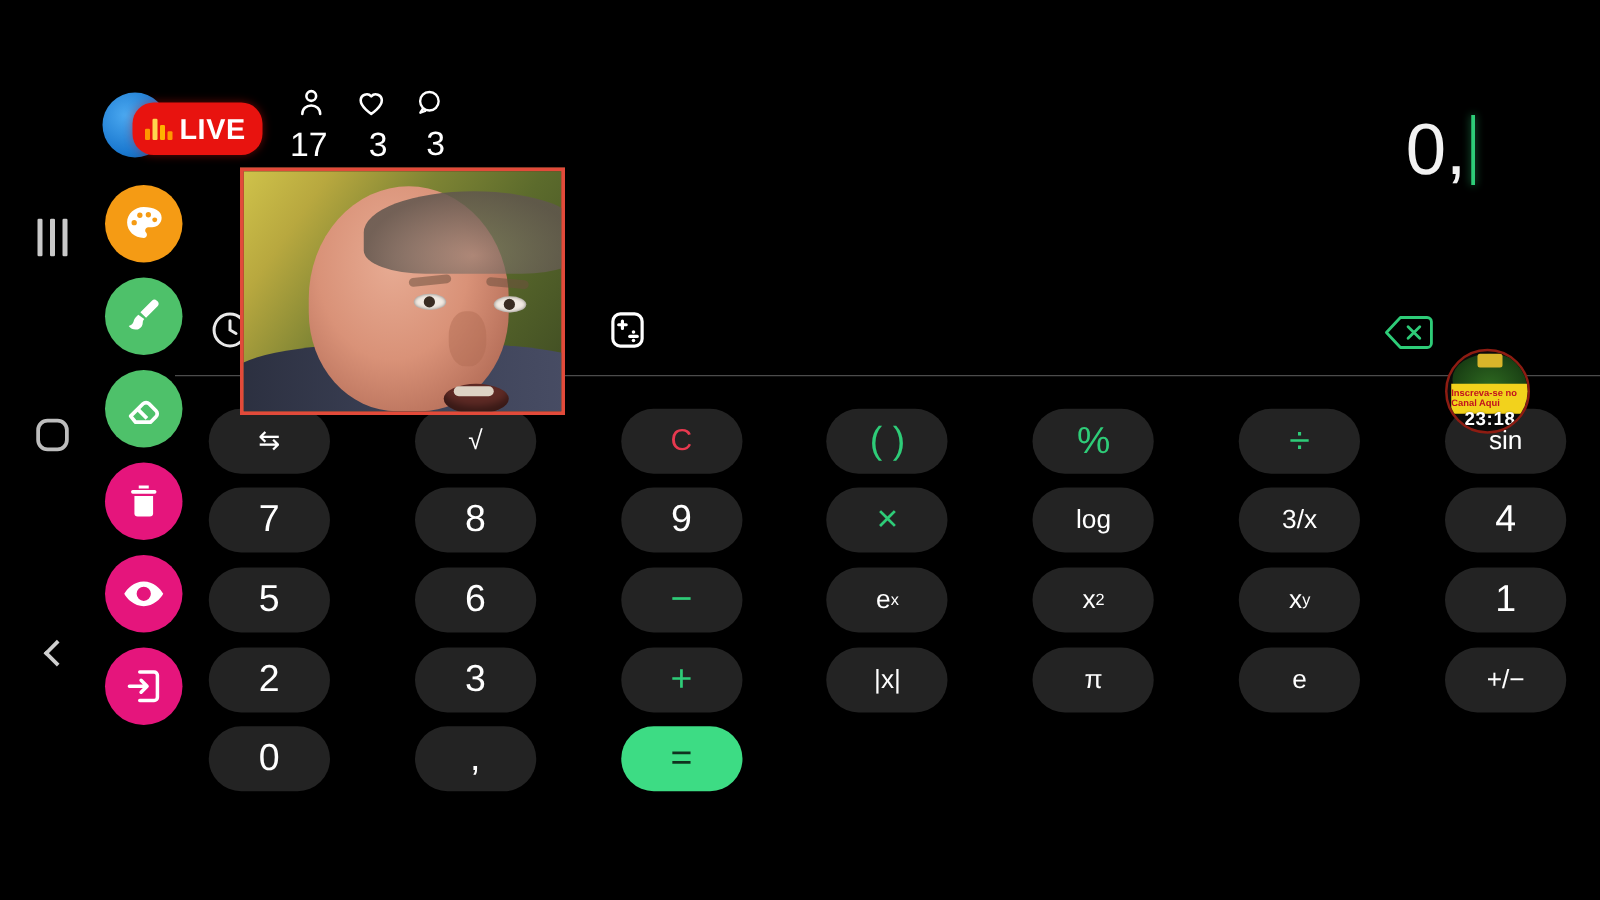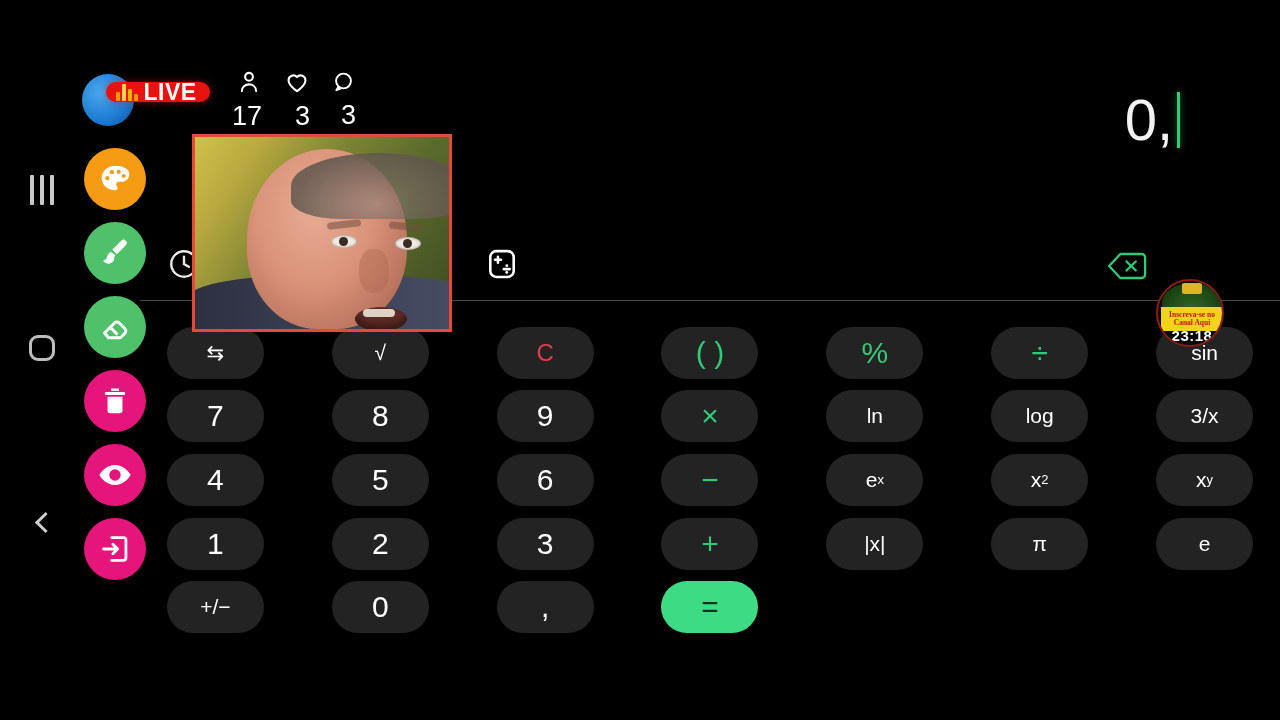--- a/index.html
+++ b/index.html
@@ -22,21 +22,21 @@
   #sys-back { top:504px; }
   #sys-back .chev { width:15px; height:15px; border-left:3px solid #cfcfcf;
                     border-bottom:3px solid #cfcfcf; transform:rotate(45deg); margin-left:6px;}
 
   
   #live-header { position:absolute; left:82px; top:70px; height:58px;
                  display:flex; align-items:center; }
   #live-badge-wrap { position:relative; width:128px; height:58px; }
   #live-ring { position:absolute; left:0; top:4px; width:52px; height:52px;
                border-radius:50%; background:radial-gradient(circle at 35% 35%, #4aa8f0 0%, #1b79d0 62%, #0d4f91 100%); }
-  #live-pill { position:absolute; left:24px; top:12px; width:104px; height:20px;
+  #live-pill { position:absolute; left:24px; top:12px; width:104px; height:42px;
                background:#e8130f; border-radius:17px;
                display:flex; align-items:center; gap:6px; padding:0 10px;
                box-shadow:0 0 8px rgba(232,19,15,.45); }
   #live-bars { display:flex; align-items:flex-end; gap:2.5px; height:17px; }
   #live-bars i { display:block; width:3.5px; background:#ffb300; border-radius:1px; }
   #live-bars i:nth-child(1){height:9px;background:#ff9800;}
   #live-bars i:nth-child(2){height:17px;background:#ffd54f;}
   #live-bars i:nth-child(3){height:12px;background:#ffb300;}
   #live-bars i:nth-child(4){height:7px;background:#ff9800;}
   #live-text { font-size:23px; font-weight:bold; letter-spacing:.5px; line-height:1; }
@@ -118,22 +118,22 @@
   
   #watermark { position:absolute; left:1156px; top:279px; width:68px; height:68px;
                border-radius:50%; background:#0b0b0b;
                border:2px solid #8d1c12; overflow:hidden; }
   #watermark .wreath { position:absolute; left:4px; top:2px; width:60px; height:40px;
      background:radial-gradient(ellipse at 50% 70%, #2f6b21 0%, #1d4716 60%, #0d2b0c 100%);
      border-radius:50% 50% 46% 46%; }
   #watermark .crown { position:absolute; left:24px; top:2px; width:20px; height:11px;
      background:#d9b52a; border-radius:2px; }
   #watermark .ribbon { position:absolute; left:3px; top:26px; width:62px; height:24px;
-     background:#f2d21c; display:flex; flex-direction:column; align-items:center;
-     justify-content:center; line-height:1.05;font-family:Liberation Serif, serif; }
+     background:#f2d21c; display:flex; flex-direction:column; 
+     justify-content:center; line-height:1.05; }
   #watermark .ribbon span { font-size:7.5px; font-weight:bold; color:#c1121f;
      white-space:nowrap; }
   #watermark .time { position:absolute; left:0; bottom:1px; width:68px;
      text-align:center; font-size:15px; font-weight:bold; color:#fff;
      text-shadow:0 1px 2px #000; letter-spacing:.5px; }
 </style>
 </head>
 <body>
 
 <div id="sysnav">
@@ -223,21 +223,20 @@
     <button class="key fn">√</button>
     <button class="key clear">C</button>
     <button class="key op">( )</button>
     <button class="key op">%</button>
     <button class="key op">÷</button>
     <button class="key fn">sin</button>
     <button class="key num">7</button>
     <button class="key num">8</button>
     <button class="key num">9</button>
     <button class="key op">×</button>
-    <button class="key fn">ln</button>
     <button class="key fn">log</button>
     <button class="key fn">3/x</button>
     <button class="key num">4</button>
     <button class="key num">5</button>
     <button class="key num">6</button>
     <button class="key op">−</button>
     <button class="key fn">
       <span>e</span>
       <sup>x</sup>
     </button>

